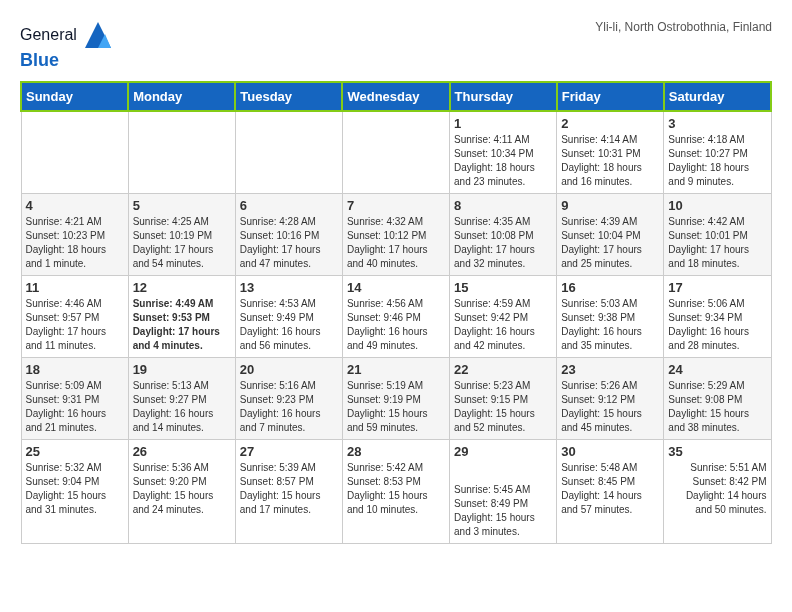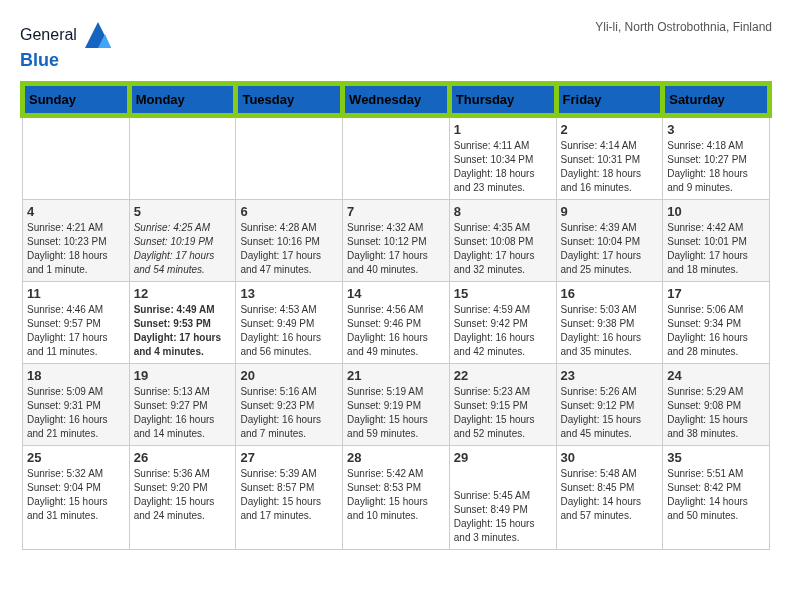--- a/index.html
+++ b/index.html
@@ -39,26 +39,26 @@
       font-size: 12px;
       color: #555;
     }
     .calendar {
       width: 100%;
       border-collapse: collapse;
       font-size: 11px;
     }
     .calendar thead tr th {
       background-color: #1565c0;
-      color: #000000;
+      color: #ffffff;
       padding: 6px 4px;
       text-align: left;
       font-size: 13px;
       font-weight: bold;
-      border: 5px solid #84cc16;
+      border: 2px solid #84cc16;
     }
     .calendar tbody tr td {
       border: 1px solid #ccc;
       vertical-align: top;
       padding: 4px 4px;
       width: calc(100% / 7);
       min-height: 80px;
       height: 80px;
       background: #fff;
     }
@@ -142,21 +142,21 @@
       <tr>
         <td>
           <div class="day-num">4</div>
           <div class="day-info" style="white-space: pre-line;">Sunrise: 4:21 AM
 Sunset: 10:23 PM
 Daylight: 18 hours
 and 1 minute.</div>
         </td>
         <td>
           <div class="day-num">5</div>
-          <div class="day-info" style="white-space: pre-line; font-style: italic;">Sunrise: 4:25 AM
+          <div class="day-info" style="white-space: pre-line;">Sunrise: 4:25 AM
 Sunset: 10:19 PM
 Daylight: 17 hours
 and 54 minutes.</div>
         </td>
         <td>
           <div class="day-num">6</div>
           <div class="day-info" style="white-space: pre-line;">Sunrise: 4:28 AM
 Sunset: 10:16 PM
 Daylight: 17 hours
 and 47 minutes.</div>
@@ -330,20 +330,20 @@
         </td>
         <td>
           <div class="day-num">30</div>
           <div class="day-info" style="white-space: pre-line;">Sunrise: 5:48 AM
 Sunset: 8:45 PM
 Daylight: 14 hours
 and 57 minutes.</div>
         </td>
         <td>
           <div class="day-num">35</div>
-          <div class="day-info" style="white-space: pre-line;">Sunrise: 5:51 AM
+          <div class="day-info" style="white-space: pre-line; text-align: right;">Sunrise: 5:51 AM
 Sunset: 8:42 PM
 Daylight: 14 hours
 and 50 minutes.</div>
         </td>
       </tr>
     </tbody>
 </table>
 
 </body></html>

